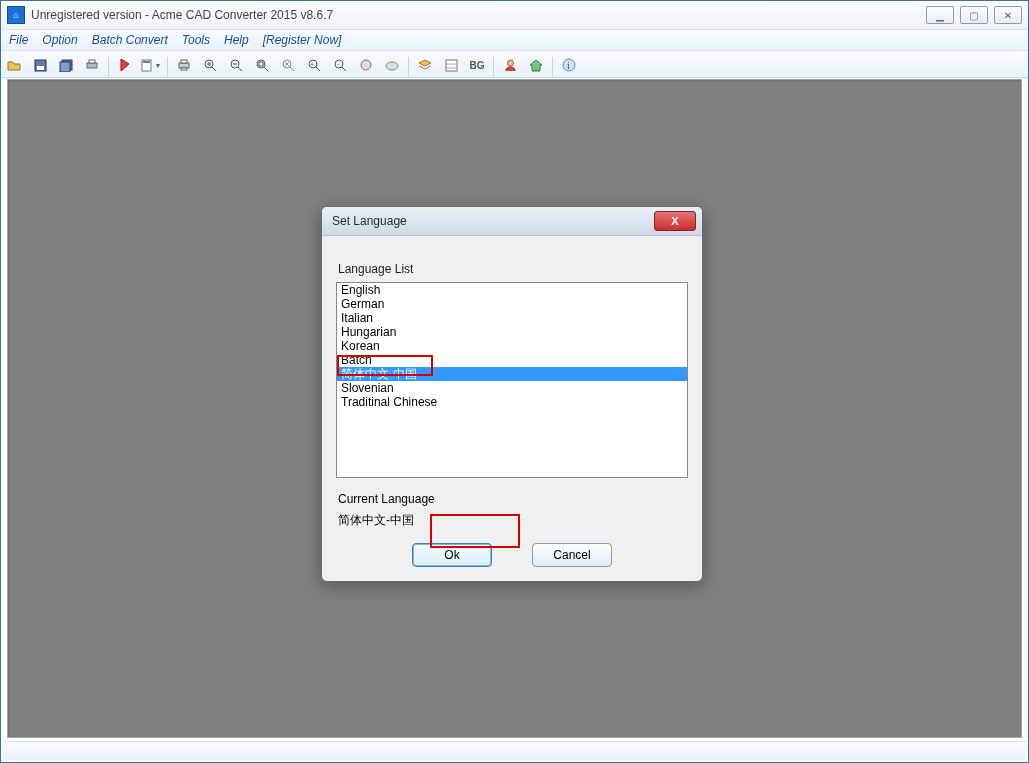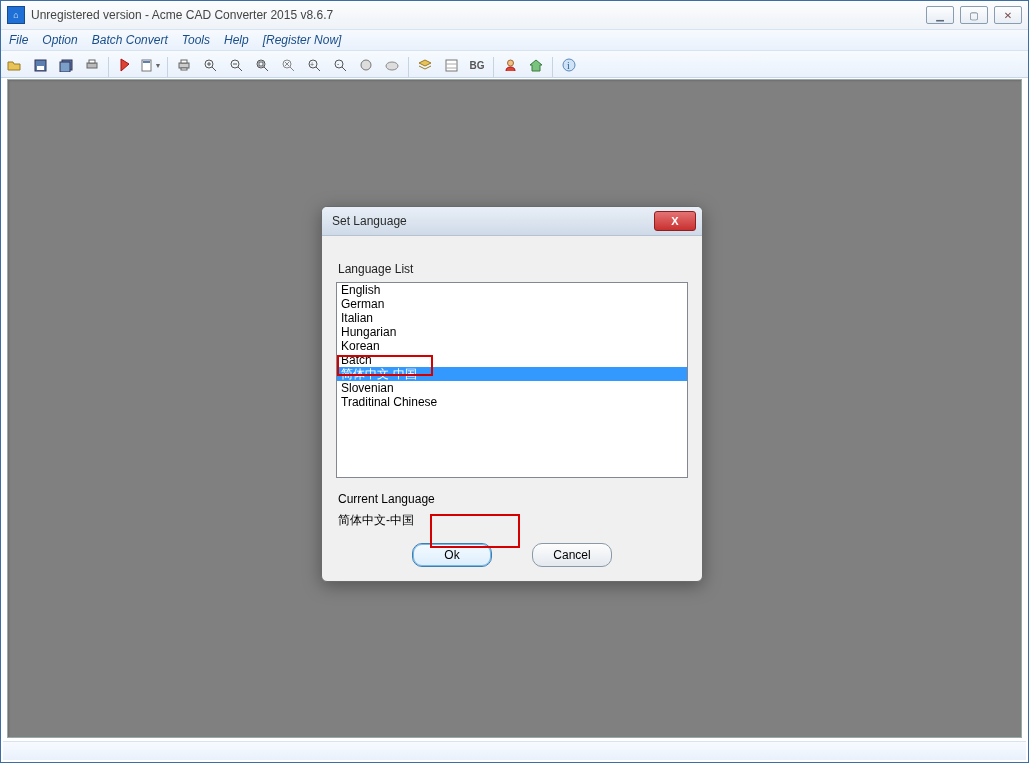--- a/index.html
+++ b/index.html
@@ -36,21 +36,21 @@
   .dlg-title-text{flex:1;color:#2a2a2a;font-size:12px;}
   .dlg-close{width:40px;height:18px;border-radius:3px;background:linear-gradient(#e57373,#c93030);border:1px solid #8e1f1f;display:flex;align-items:center;justify-content:center;color:#fff;font-weight:bold;font-size:11px;cursor:default;}
   .dlg-body{padding:24px 14px 14px;}
   .grp-label{margin:2px 0 6px 2px;color:#222;}
   .listbox{width:352px;height:196px;background:#fff;border:1px solid #828790;overflow:hidden;box-sizing:border-box;}
   .list-item{padding:0 4px;height:14px;line-height:14px;font-size:12px;white-space:nowrap;cursor:default;}
   .list-item.selected{background:#3399ff;color:#fff;}
   .cur-label{margin:14px 0 6px 2px;}
   .cur-value{margin:0 0 14px 2px;}
   .btn-row{display:flex;justify-content:center;gap:40px;margin-top:4px;}
-  .btn{width:78px;height:22px;border:1px solid #8a98a8;border-radius:10px;background:linear-gradient(#fdfdfd,#e4e9ef);display:flex;align-items:center;justify-content:center;cursor:default;font-size:12px;}
+  .btn{width:78px;height:22px;border:1px solid #8a98a8;border-radius:4px;background:linear-gradient(#fdfdfd,#e4e9ef);display:flex;align-items:center;justify-content:center;cursor:default;font-size:12px;}
   .btn.default{border-color:#3c7fb1;box-shadow:0 0 0 1px #7ab7e8 inset;background:linear-gradient(#f4faff,#dceefc);}
 
   
   .hl{position:absolute;border:2px solid #d40000;pointer-events:none;}
 
   
   svg{display:block;}
 </style>
 </head>
 <body>

